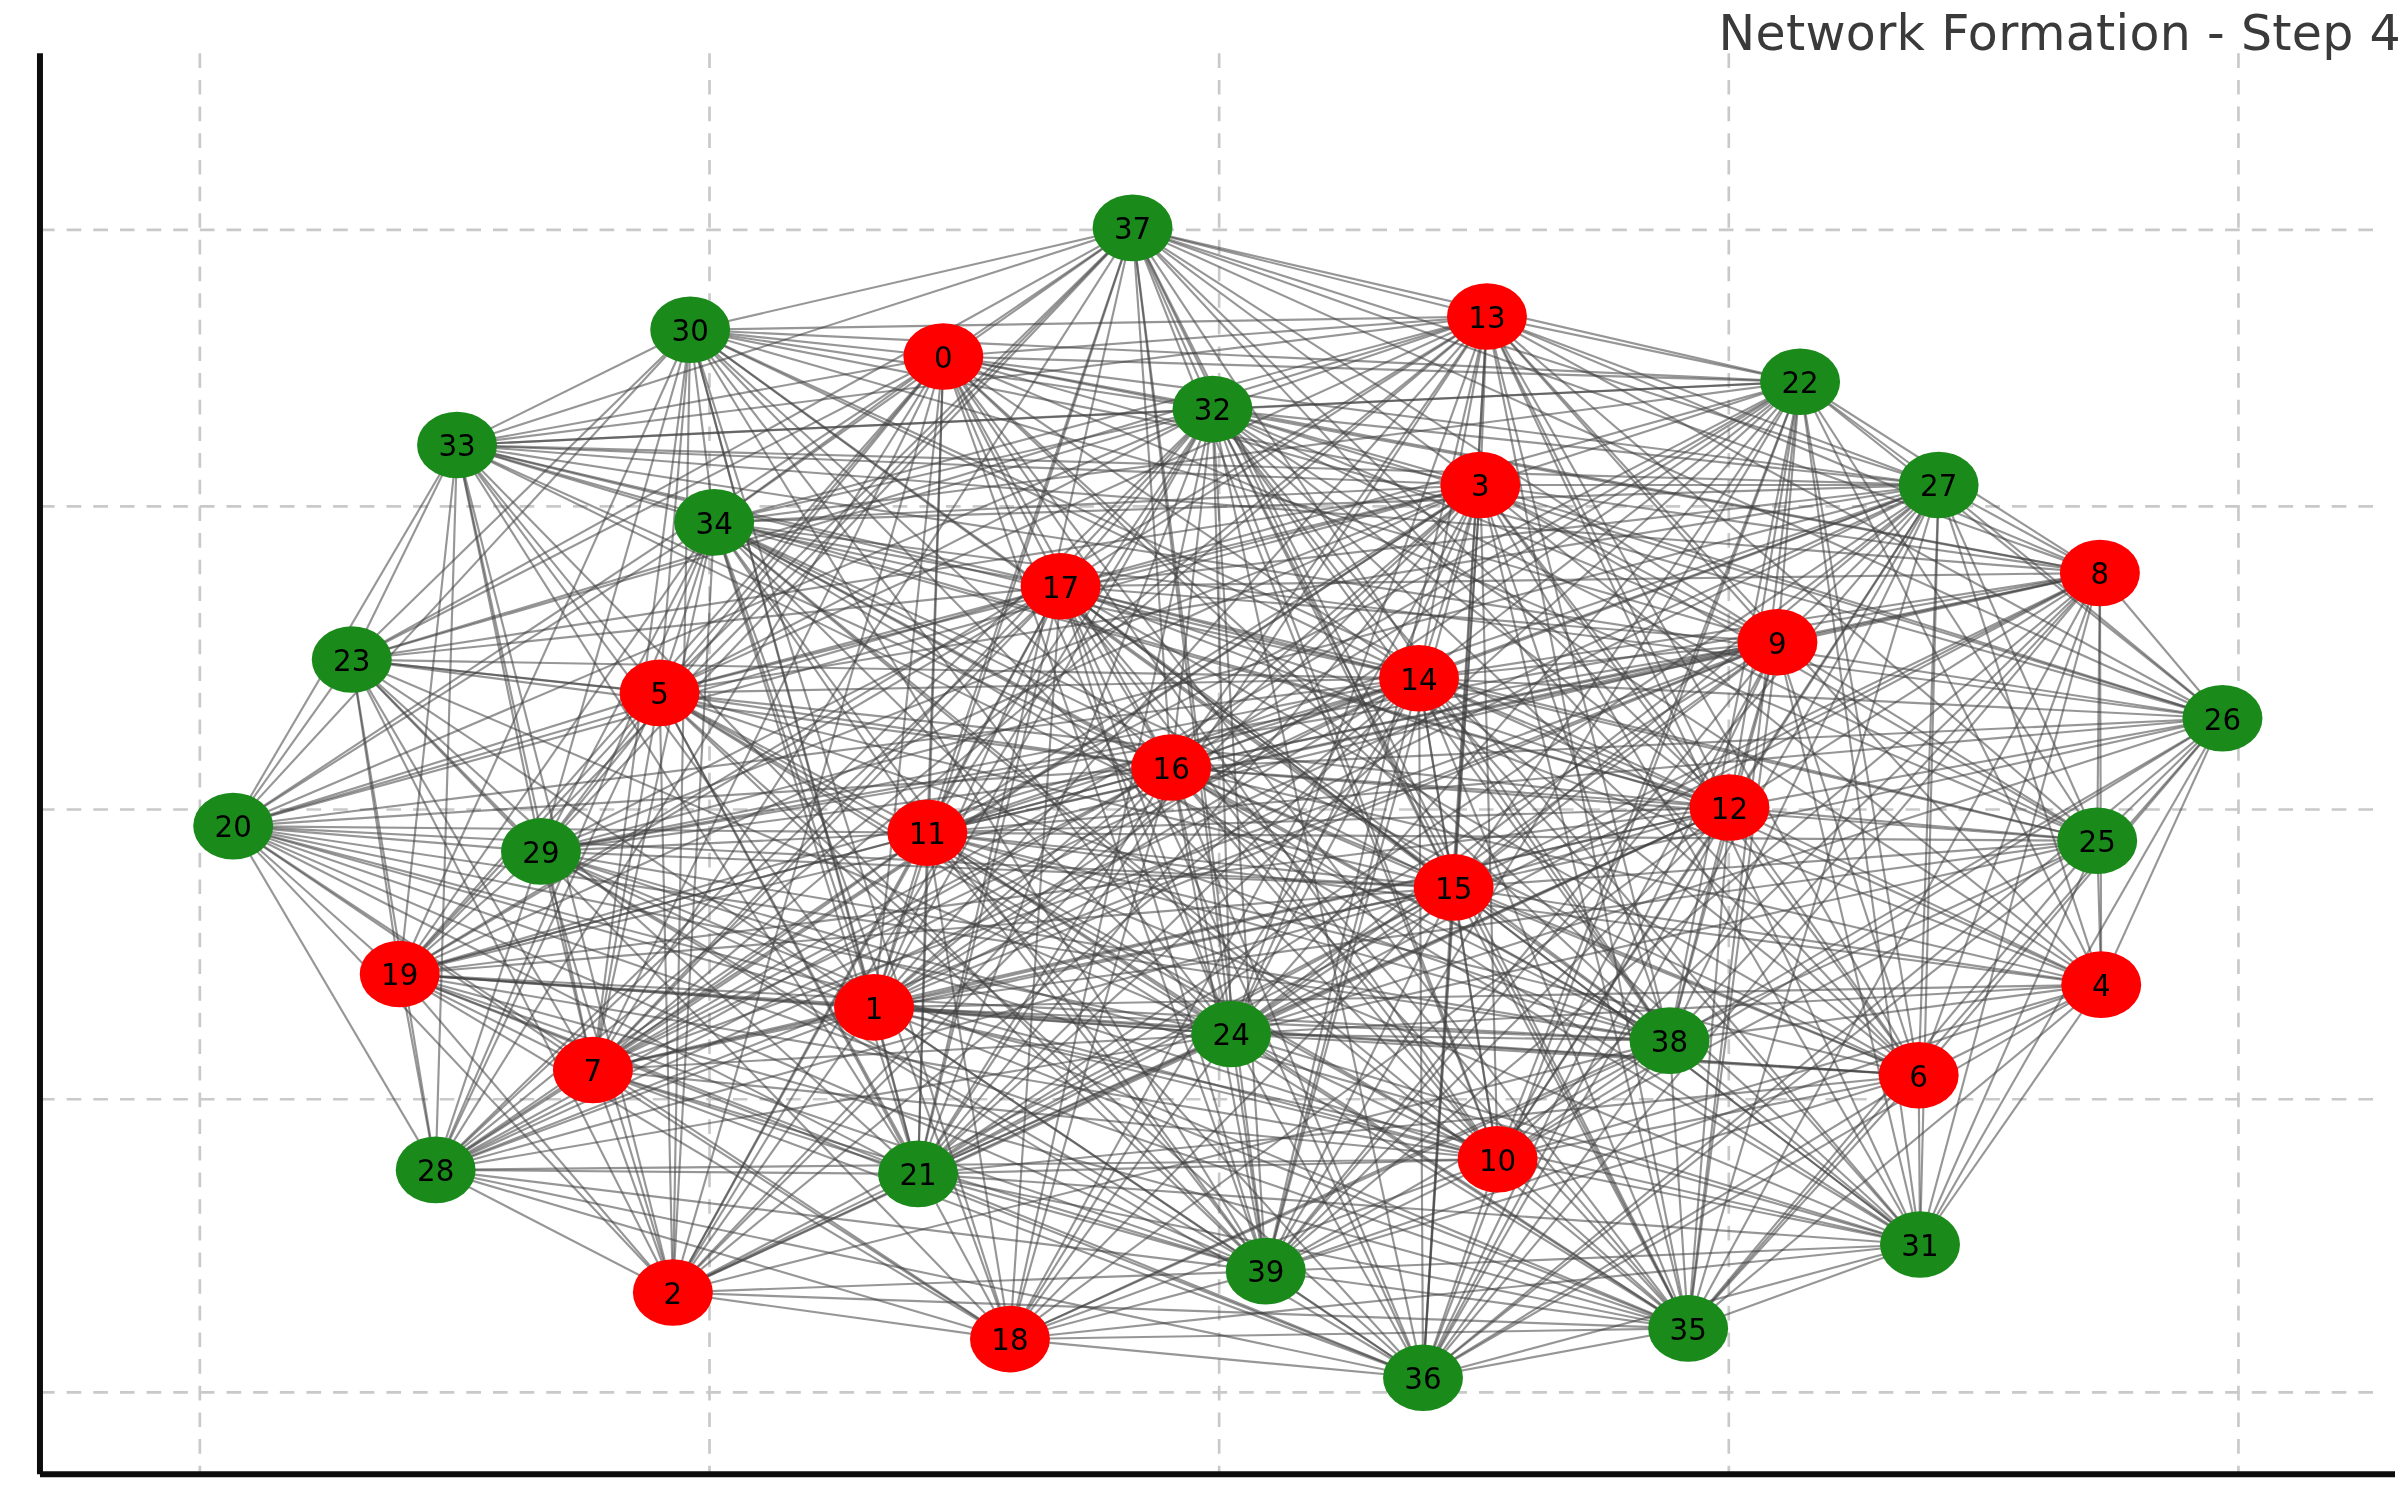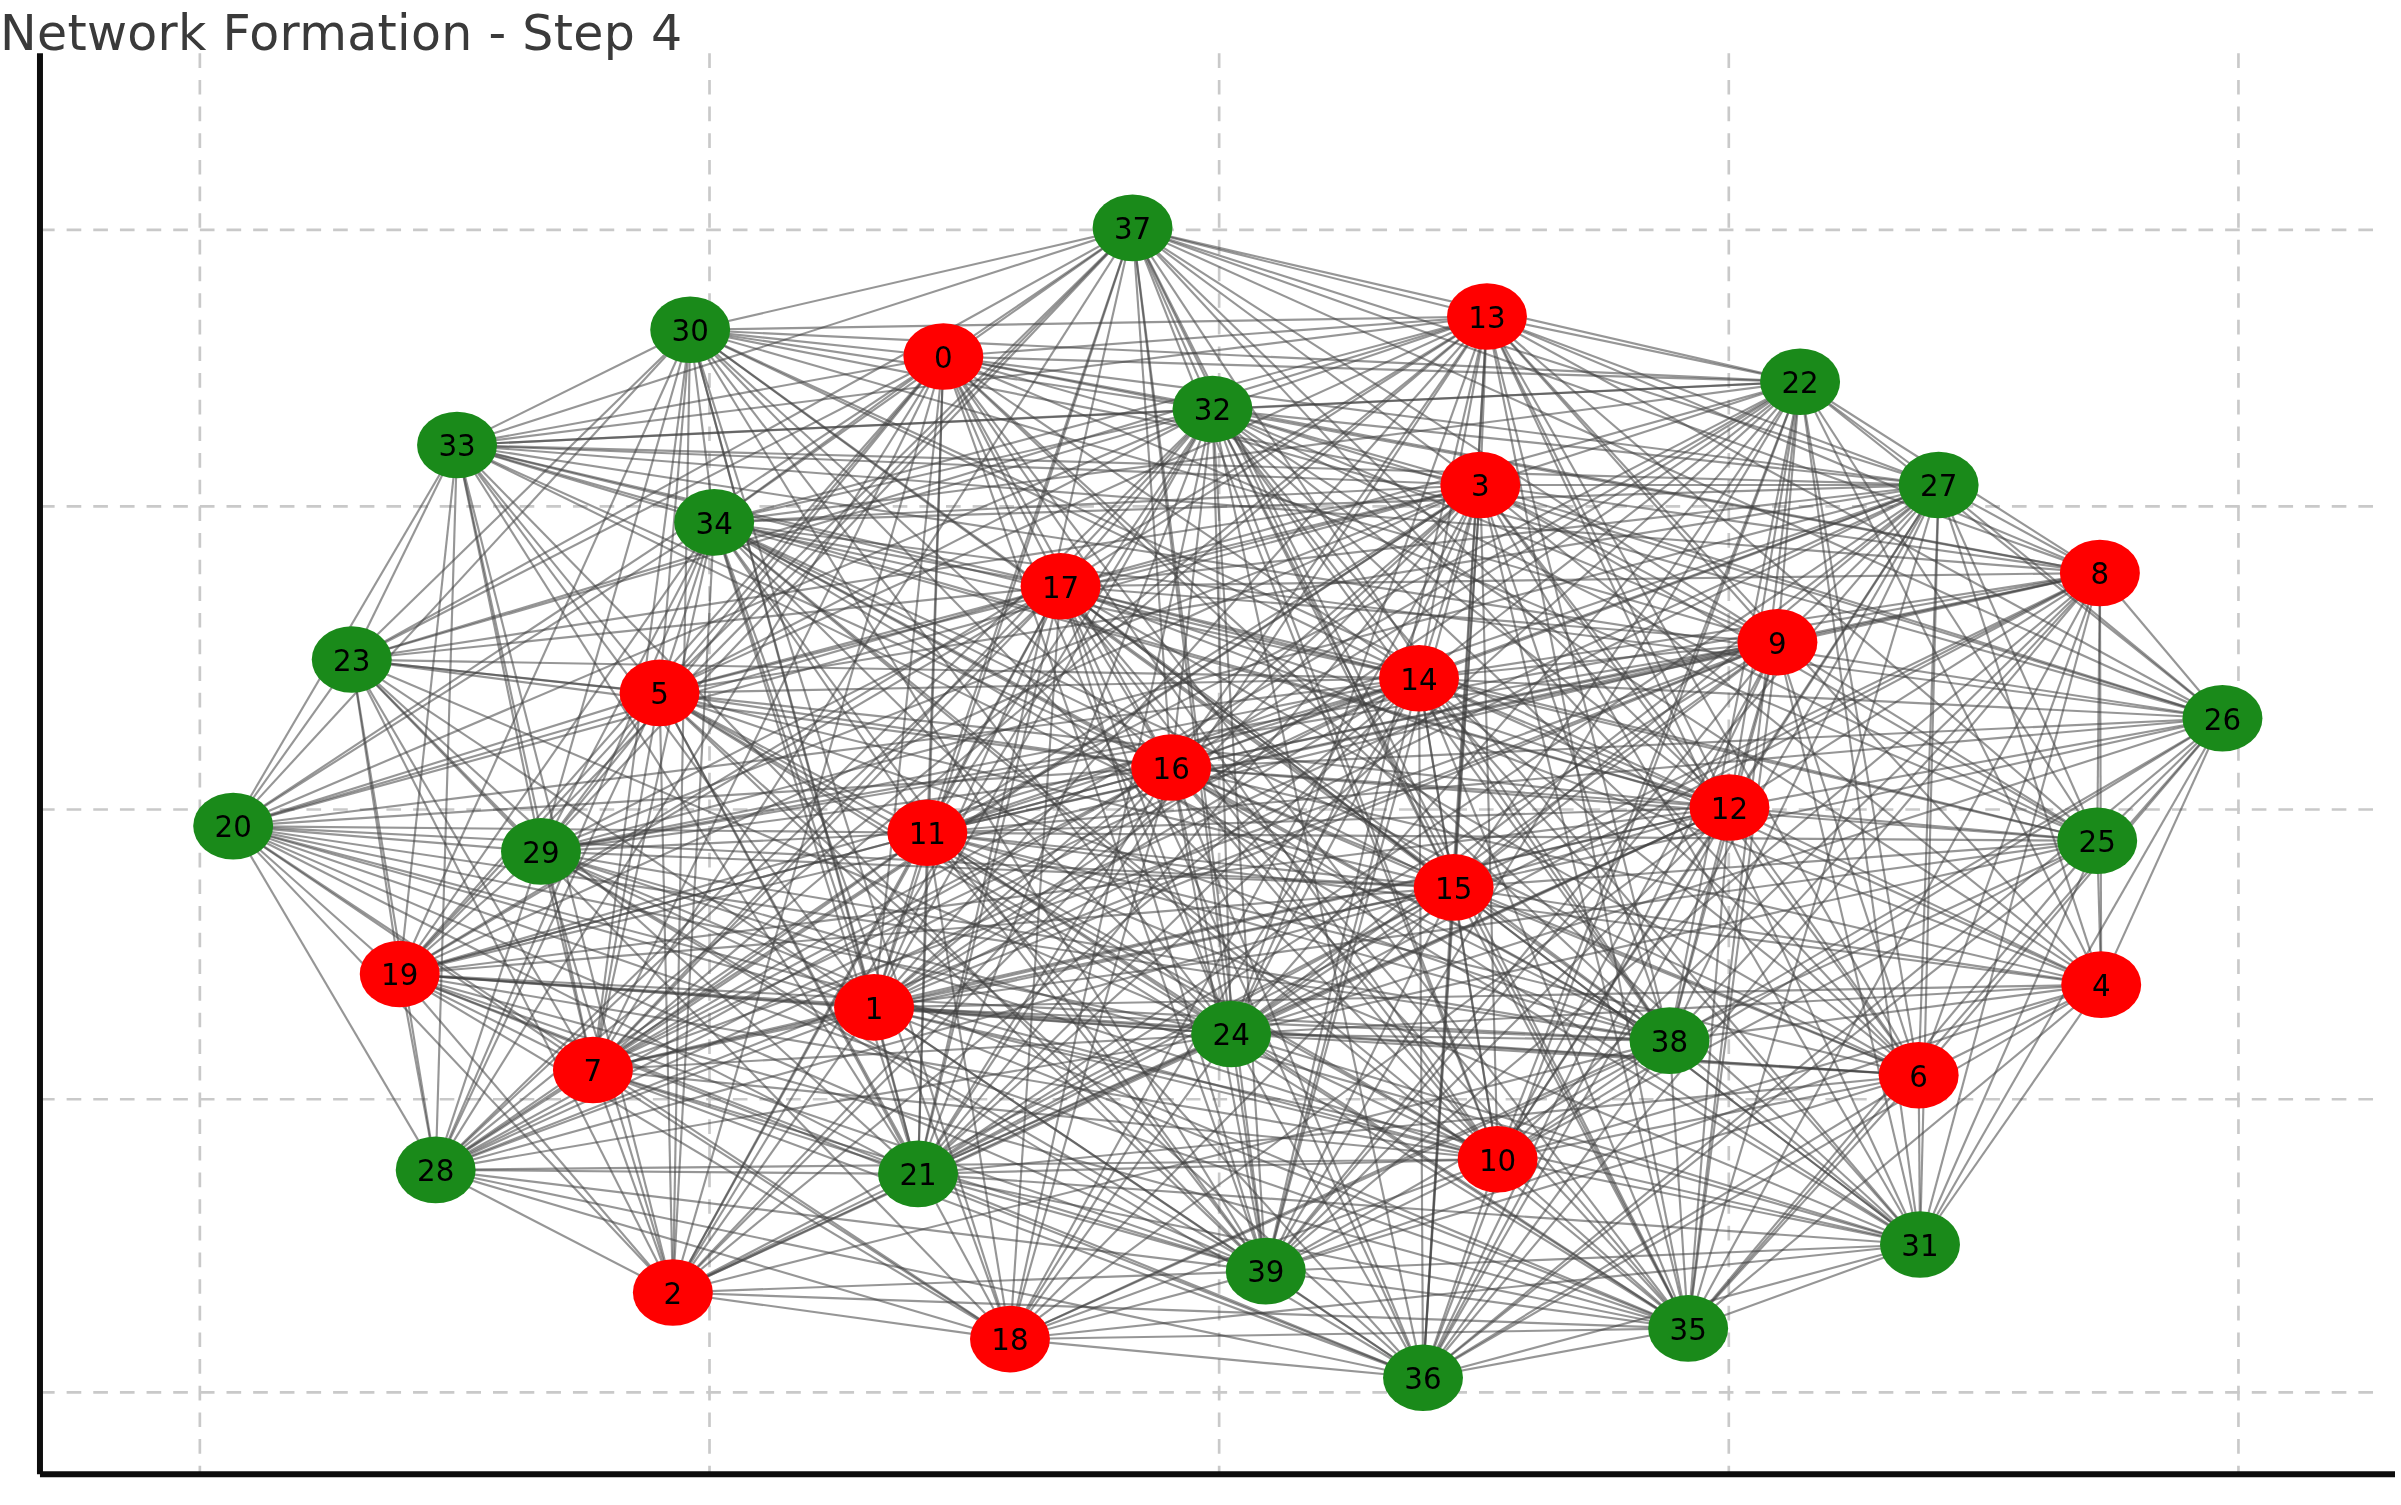--- a/index.html
+++ b/index.html
@@ -15,21 +15,21 @@
     width: 2401px;
     height: 1505px;
     background: #ffffff;
     overflow: hidden;
   }
   #title {
     position: absolute;
     left: 0;
     top: 5.3px;
     width: 2401px;
-    text-align: left;
+    text-align: right;
     font-family: "DejaVu Sans", sans-serif;
     font-size: 49px;
     font-weight: 400;
     color: #3a3a3a;
     letter-spacing: 0.3px;
     white-space: nowrap;
   }
   #plot {
     position: absolute;
     left: 0;

